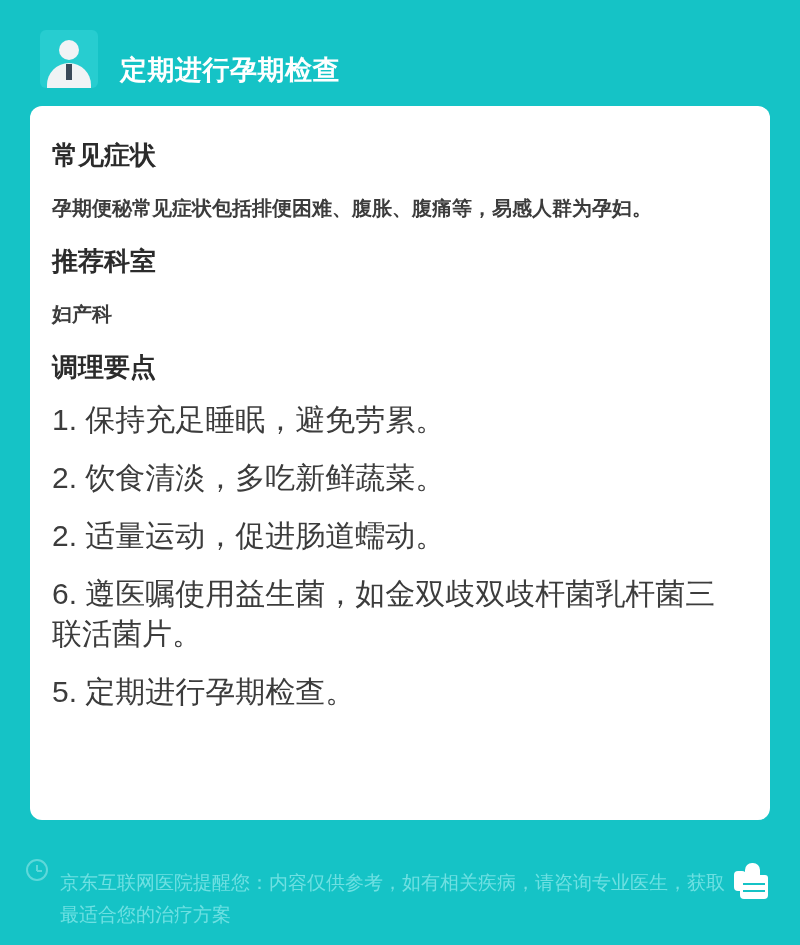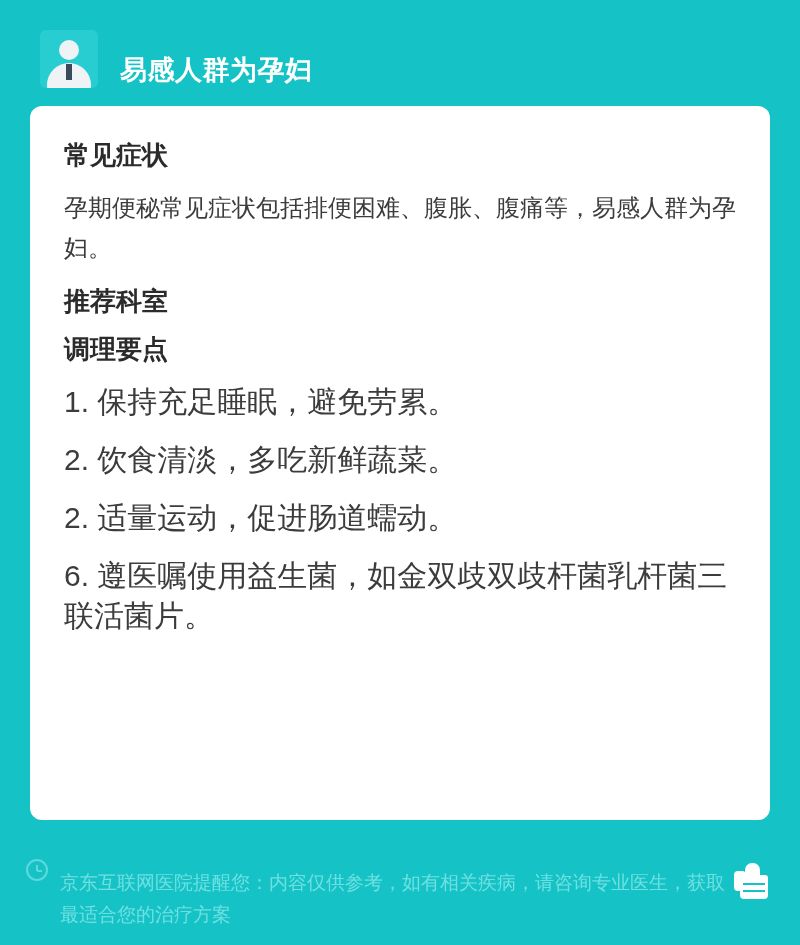--- a/index.html
+++ b/index.html
@@ -64,36 +64,37 @@
     font-weight: bold;
     line-height: 34px;
     margin-left: 22px;
     margin-top: 25px;
     letter-spacing: 0.5px;
   }
   .card {
     background: #ffffff;
     border-radius: 12px;
     margin-top: 8px;
-    padding: 30px 30px 34px 34px;
+    padding: 30px 30px 34px 22px;
     height: 714px;
   }
   h2.section {
     font-size: 26px;
     color: #2b2b2b;
     font-weight: bold;
     margin: 16px 0 18px 0;
     line-height: 30px;
   }
   h2.section:first-child { margin-top: 4px; }
   p.body-text {
-    font-size: 24px;
+    font-size: 20px;
     color: #3c3c3c;
     line-height: 40px;
     margin: 0 0 18px 0;
+    font-weight: bold;
   }
   ol.points {
     list-style: none;
     margin: 0;
     padding: 0;
   }
   ol.points li {
     font-size: 30px;
     color: #3c3c3c;
     line-height: 40px;
@@ -180,36 +181,38 @@
 <body>
 
 <div class="page">
 
   <div class="header">
     <div class="avatar">
       <div class="head"></div>
       <div class="body"></div>
       <div class="tie"></div>
     </div>
-    <div class="title">易感人群为孕妇</div>
+    <div class="title">定期进行孕期检查</div>
   </div>
 
   <div class="card">
 
     <h2 class="section">常见症状</h2>
     <p class="body-text">孕期便秘常见症状包括排便困难、腹胀、腹痛等，易感人群为孕妇。</p>
 
     <h2 class="section">推荐科室</h2>
+    <p class="body-text">妇产科</p>
 
     <h2 class="section">调理要点</h2>
     <ol class="points">
       <li>1. 保持充足睡眠，避免劳累。</li>
       <li>2. 饮食清淡，多吃新鲜蔬菜。</li>
       <li>2. 适量运动，促进肠道蠕动。</li>
       <li>6. 遵医嘱使用益生菌，如金双歧双歧杆菌乳杆菌三联活菌片。</li>
+      <li>5. 定期进行孕期检查。</li>
     </ol>
 
   </div>
 
   <div class="footer">
     <div class="clock-icon"></div>
     <div class="disclaimer">京东互联网医院提醒您：内容仅供参考，如有相关疾病，请咨询专业医生，获取最适合您的治疗方案</div>
     <div class="thumb">
       <div class="up"></div>
       <div class="palm"></div>

